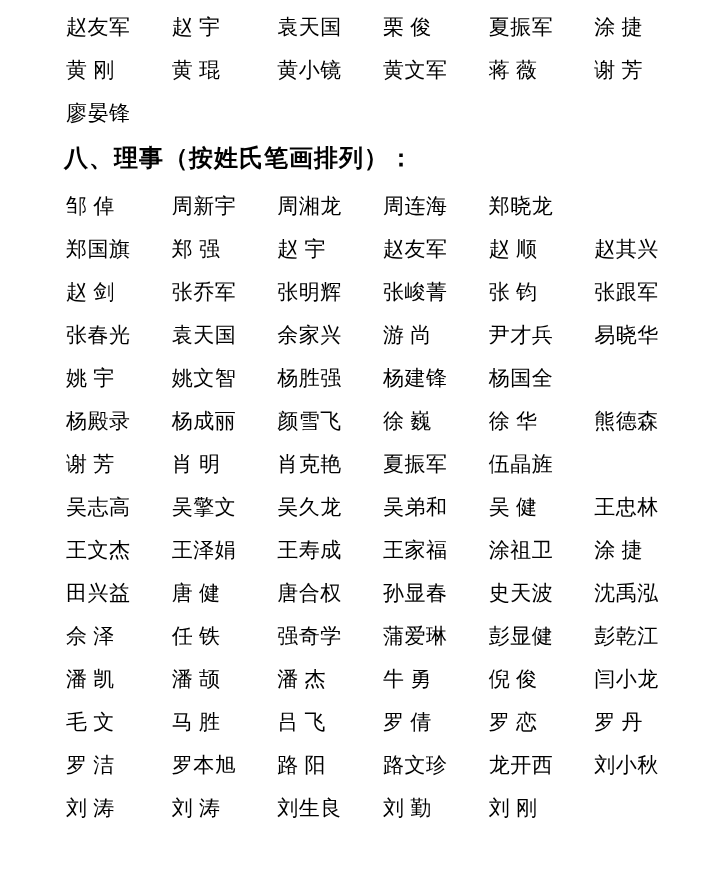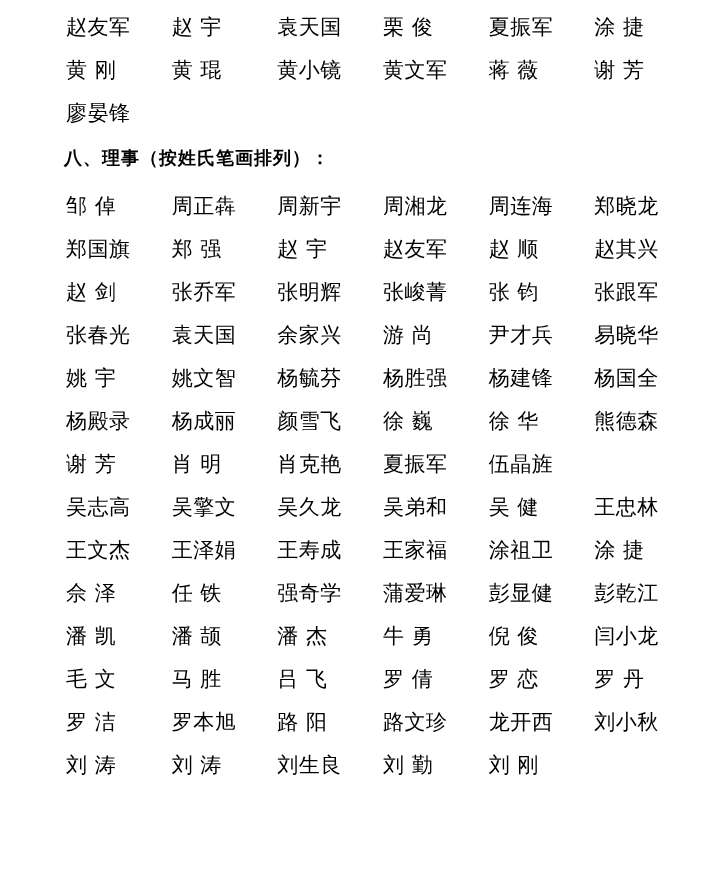--- a/index.html
+++ b/index.html
@@ -19,32 +19,33 @@
     height: 891px;
     box-sizing: border-box;
     padding: 6px 28px 0 62px;
     position: relative;
   }
   .name-row {
     display: grid;
     grid-template-columns: repeat(6, 1fr);
     height: 43px;
     align-items: center;
+    font-family: Liberation Serif, serif;
   }
   .name-cell {
     font-size: 21px;
     line-height: 43px;
     letter-spacing: 0.5px;
     white-space: nowrap;
     text-align: left;
     padding-left: 4px;
     font-weight: 500;
   }
   .section-heading {
-    font-size: 18px;
+    font-size: 24px;
     font-weight: bold;
     line-height: 46px;
     height: 50px;
     letter-spacing: 1px;
     padding-left: 2px;
     white-space: nowrap;
   }
   .rows-block {
     margin: 0;
     padding: 0;
@@ -80,21 +81,20 @@
       <div class="name-cell"></div>
       <div class="name-cell"></div>
     </div>
   </div>
 
   <div class="section-heading">八、理事（按姓氏笔画排列）：</div>
 
   <div class="rows-block">
     <div class="name-row">
       <div class="name-cell">邹 倬</div>
-      <div class="name-cell">周正犇</div>
       <div class="name-cell">周新宇</div>
       <div class="name-cell">周湘龙</div>
       <div class="name-cell">周连海</div>
       <div class="name-cell">郑晓龙</div>
     </div>
     <div class="name-row">
       <div class="name-cell">郑国旗</div>
       <div class="name-cell">郑 强</div>
       <div class="name-cell">赵 宇</div>
       <div class="name-cell">赵友军</div>
@@ -113,21 +113,20 @@
       <div class="name-cell">张春光</div>
       <div class="name-cell">袁天国</div>
       <div class="name-cell">余家兴</div>
       <div class="name-cell">游 尚</div>
       <div class="name-cell">尹才兵</div>
       <div class="name-cell">易晓华</div>
     </div>
     <div class="name-row">
       <div class="name-cell">姚 宇</div>
       <div class="name-cell">姚文智</div>
-      <div class="name-cell">杨毓芬</div>
       <div class="name-cell">杨胜强</div>
       <div class="name-cell">杨建锋</div>
       <div class="name-cell">杨国全</div>
     </div>
     <div class="name-row">
       <div class="name-cell">杨殿录</div>
       <div class="name-cell">杨成丽</div>
       <div class="name-cell">颜雪飞</div>
       <div class="name-cell">徐 巍</div>
       <div class="name-cell">徐 华</div>
@@ -150,20 +149,28 @@
     </div>
     <div class="name-row">
       <div class="name-cell">王文杰</div>
       <div class="name-cell">王泽娟</div>
       <div class="name-cell">王寿成</div>
       <div class="name-cell">王家福</div>
       <div class="name-cell">涂祖卫</div>
       <div class="name-cell">涂 捷</div>
     </div>
     <div class="name-row">
+      <div class="name-cell">田兴益</div>
+      <div class="name-cell">唐 健</div>
+      <div class="name-cell">唐合权</div>
+      <div class="name-cell">孙显春</div>
+      <div class="name-cell">史天波</div>
+      <div class="name-cell">沈禹泓</div>
+    </div>
+    <div class="name-row">
       <div class="name-cell">佘 泽</div>
       <div class="name-cell">任 铁</div>
       <div class="name-cell">强奇学</div>
       <div class="name-cell">蒲爱琳</div>
       <div class="name-cell">彭显健</div>
       <div class="name-cell">彭乾江</div>
     </div>
     <div class="name-row">
       <div class="name-cell">潘 凯</div>
       <div class="name-cell">潘 颉</div>

